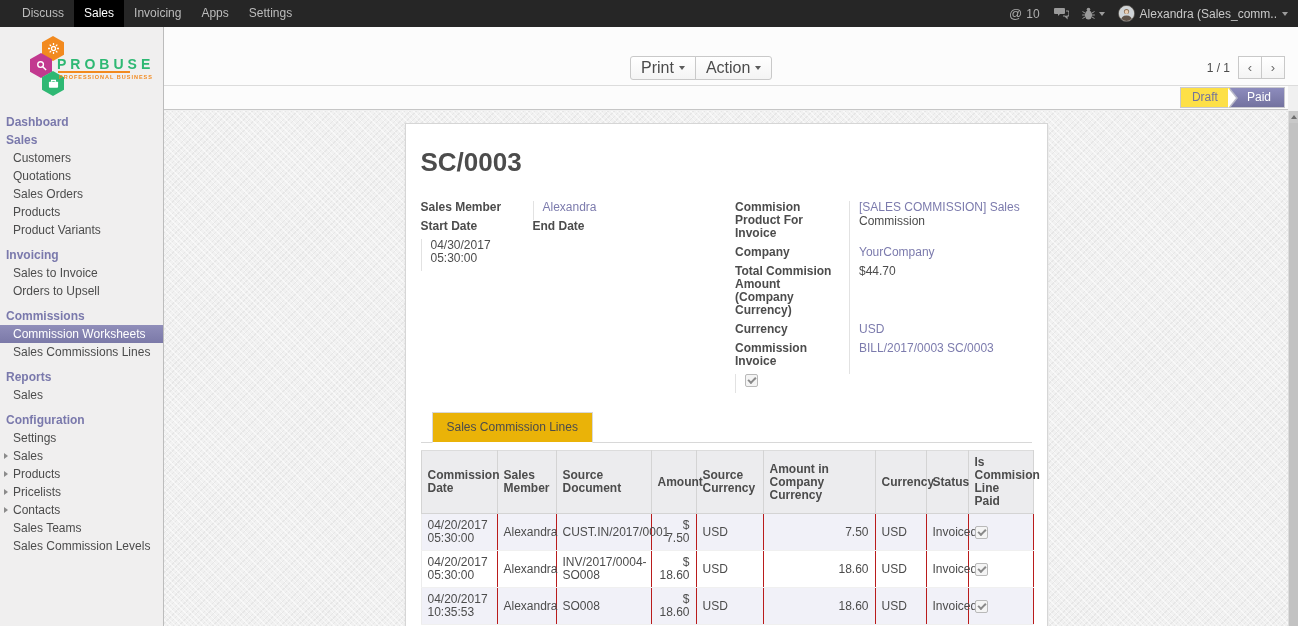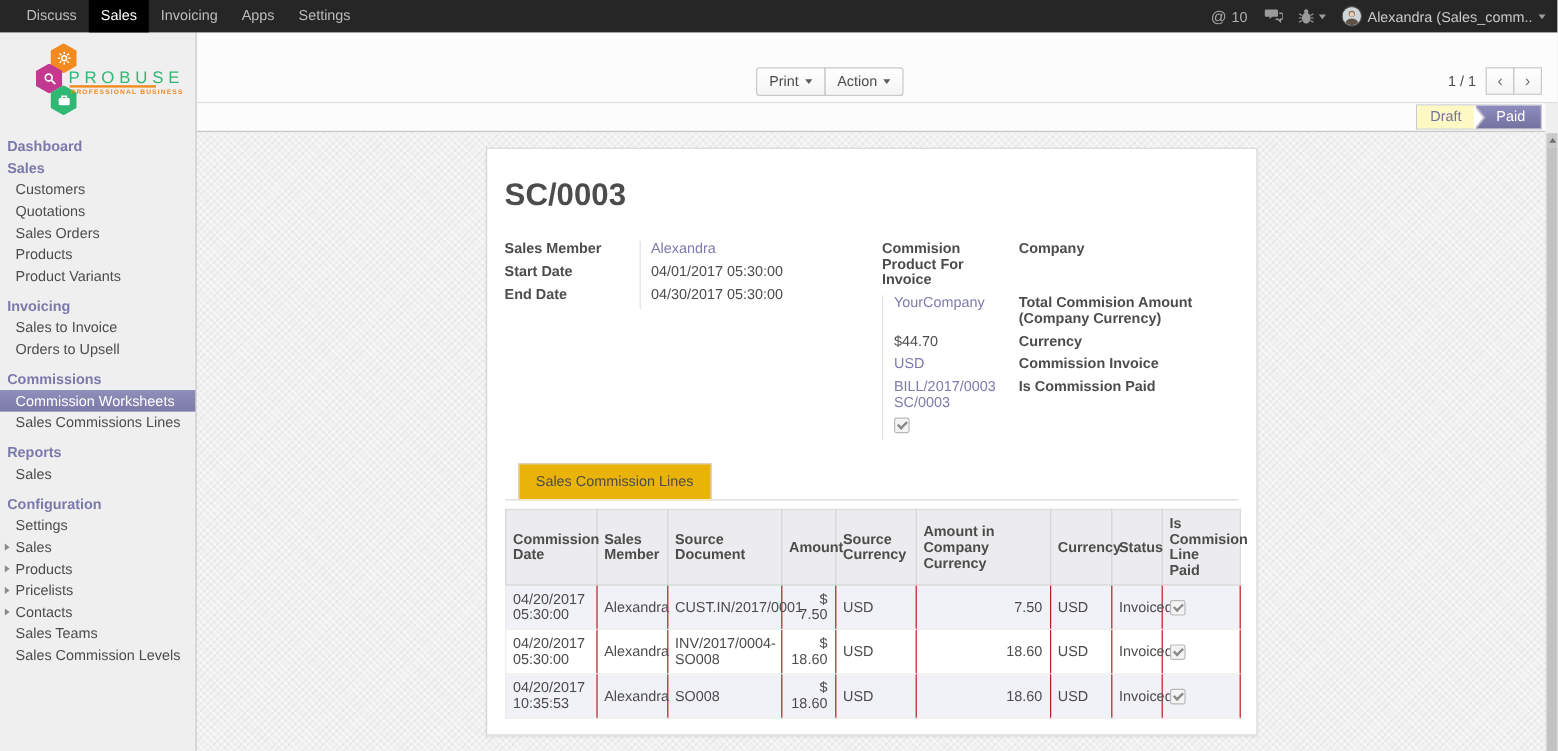--- a/index.html
+++ b/index.html
@@ -19,54 +19,54 @@
   .avatar { width:17px; height:17px; border-radius:50%; overflow:hidden; background:#d9c6ae; border:1px solid #555; }
   .caret-down { display:inline-block; width:0; height:0; border-left:3.5px solid transparent; border-right:3.5px solid transparent; border-top:4px solid #9c9c9c; }
 
   
   .sidebar { position:absolute; top:27px; left:0; bottom:0; width:164px; background:#f0efef; border-right:1px solid #bcbcbc; overflow:hidden; }
   .logo { position:relative; height:72px; margin-top:6px; }
   .hex { position:absolute; width:22px; height:25px; clip-path:polygon(50% 0,100% 25%,100% 75%,50% 100%,0 75%,0 25%); display:flex; align-items:center; justify-content:center; }
   .hex-gear { left:42px; top:3px; background:#f28a1f; }
   .hex-search { left:30px; top:20px; background:#c2398f; }
   .hex-case { left:42px; top:38px; background:#2eb873; }
-  .logo-name { position:absolute; left:57px; top:23px; font-size:14px; font-weight:normal; letter-spacing:4px; color:#2eb873; }
+  .logo-name { position:absolute; left:57px; top:23px; font-size:14px; font-weight:bold; letter-spacing:4px; color:#2eb873; }
   .logo-rule { position:absolute; left:58px; top:38px; width:72px; height:2px; background:#f28a1f; }
   .logo-tagline { position:absolute; left:59px; top:41px; font-size:5.5px; letter-spacing:1px; color:#f28a1f; font-weight:bold; }
 
   .menu { margin-top:8px; }
   .menu-header { color:#7a79ac; font-weight:bold; padding:2px 4px 2px 6px; line-height:14px; cursor:pointer; }
   .menu-header.tight { margin-top:0; }
   .menu-header.spaced { margin-top:7px; }
   .menu-item { color:#4c4c4c; padding:2px 4px 2px 13px; line-height:14px; cursor:pointer; position:relative; }
   .menu-item.sel { background:linear-gradient(#908eba,#7b79a8); color:#fff; }
   .menu-item .exp { position:absolute; left:4px; top:6px; width:0; height:0; border-top:3.5px solid transparent; border-bottom:3.5px solid transparent; border-left:4px solid #8b8b8b; }
 
   
   .main { position:absolute; top:27px; left:164px; right:0; bottom:0; background:#f0f0f0; }
   .control-panel { position:relative; height:59px; background:#fcfcfc; border-bottom:1px solid #dcdcdc; }
   .breadcrumb { position:absolute; left:14px; top:7px; font-size:17px; }
   .breadcrumb a { color:#7c7bad; text-decoration:none; cursor:pointer; }
   .breadcrumb .sep { color:#666; padding:0 3px; }
   .breadcrumb .current { color:#585858; }
   .cp-buttons { position:absolute; left:466px; top:29px; display:flex; }
-  .btn { height:24px; padding:0 10px; background:linear-gradient(#fff,#f4f4f4); border:1px solid #c9c9c9; color:#4c4c4c; font-size:12px; line-height:22px; cursor:pointer; display:flex; align-items:center; gap:5px; }
+  .btn { height:24px; padding:0 10px; background:linear-gradient(#fff,#f4f4f4); border:1px solid #c9c9c9; color:#4c4c4c; font-size:16px; line-height:22px; cursor:pointer; display:flex; align-items:center; gap:5px; }
   .btn:first-child { border-radius:3px 0 0 3px; }
   .btn + .btn { margin-left:-1px; border-radius:0 3px 3px 0;text-align:right; }
   .btn .caret-down { border-top-color:#5c5c5c; }
   .pager { position:absolute; right:13px; top:29px; display:flex; align-items:center; gap:8px;justify-content:space-between; }
   .pager-value { color:#4c4c4c; }
   .pager-btns { display:flex; }
   .pager-btn { width:24px; height:23px; background:linear-gradient(#fff,#f4f4f4); border:1px solid #c9c9c9; color:#6b6b6b; font-size:13px; line-height:21px; text-align:center; cursor:pointer; }
   .pager-btn + .pager-btn { margin-left:-1px; }
 
   .statusbar-row { position:relative; height:24px; background:#fcfcfc; border-bottom:1px solid #c6c6c6; margin-right:10px; }
   .status-steps { position:absolute; right:3px; top:1px; display:flex; height:21px; border:1px solid #c9c9cf; background:#fff; }
   .step { position:relative; line-height:19px; font-size:12px; }
-  .step-draft { color:#73739c; background:#fef9c3; padding:0 12px 0 11px; }
+  .step-draft { color:#73739c; background:#fde047; padding:0 12px 0 11px; }
   .step-draft::before { content:''; position:absolute; left:100%; top:0; z-index:3; border-top:10px solid transparent; border-bottom:10px solid transparent; border-left:8px solid #b9b9c9; }
   .step-draft::after { content:''; position:absolute; left:100%; margin-left:-1.5px; top:0; z-index:4; border-top:10px solid transparent; border-bottom:10px solid transparent; border-left:8px solid #fff; }
   .step-paid { color:#fff; background:linear-gradient(#8d8cbd,#73729f); padding:0 13px 0 17px; }
 
   .content { position:absolute; top:84px; left:0; right:10px; bottom:0; overflow:hidden; background-color:#f1f1f1;
     background-image:repeating-linear-gradient(45deg, rgba(255,255,255,.55) 0 1px, transparent 1px 4px),
                      repeating-linear-gradient(-45deg, rgba(210,210,210,.35) 0 1px, transparent 1px 4px); }
   .sheet { width:643px; margin:12px auto 0; background:#fff; border:1px solid #d6d6d6; box-shadow:0 1px 2px rgba(0,0,0,.08); min-height:488px; padding:0 15px 13px; }
 
   .sheet-title { font-size:26px; font-weight:bold; color:#4c4c4c; margin-top:23px; }
@@ -232,36 +232,38 @@
 
   <div class="content">
     <div class="sheet">
       <div class="sheet-title">SC/0003</div>
 
       <div class="groups">
         <div class="group group-left">
           <div class="f-label">Sales Member</div>
           <div class="f-value"><a class="link">Alexandra</a></div>
           <div class="f-label">Start Date</div>
-          <div class="f-value">04/01/2017 05:30:00</div>
           <div class="f-label">End Date</div>
           <div class="f-value">04/30/2017 05:30:00</div>
         </div>
 
         <div class="group group-right">
           <div class="f-label">Commision Product For Invoice</div>
+          <div class="f-value">
+            <a class="link">[SALES COMMISSION] Sales</a>
+            <span class="value-rest">Commission</span>
+          </div>
           <div class="f-label">Company</div>
           <div class="f-value"><a class="link">YourCompany</a></div>
           <div class="f-label">Total Commision Amount (Company Currency)</div>
           <div class="f-value">$44.70</div>
           <div class="f-label">Currency</div>
           <div class="f-value"><a class="link">USD</a></div>
           <div class="f-label">Commission Invoice</div>
           <div class="f-value"><a class="link">BILL/2017/0003 SC/0003</a></div>
-          <div class="f-label">Is Commission Paid</div>
           <div class="f-value"><span class="cb checked"></span></div>
         </div>
       </div>
 
       <div class="notebook">
         <div class="tab-strip">
           <span class="tab">Sales Commission Lines</span>
         </div>
 
         <table class="lines">

